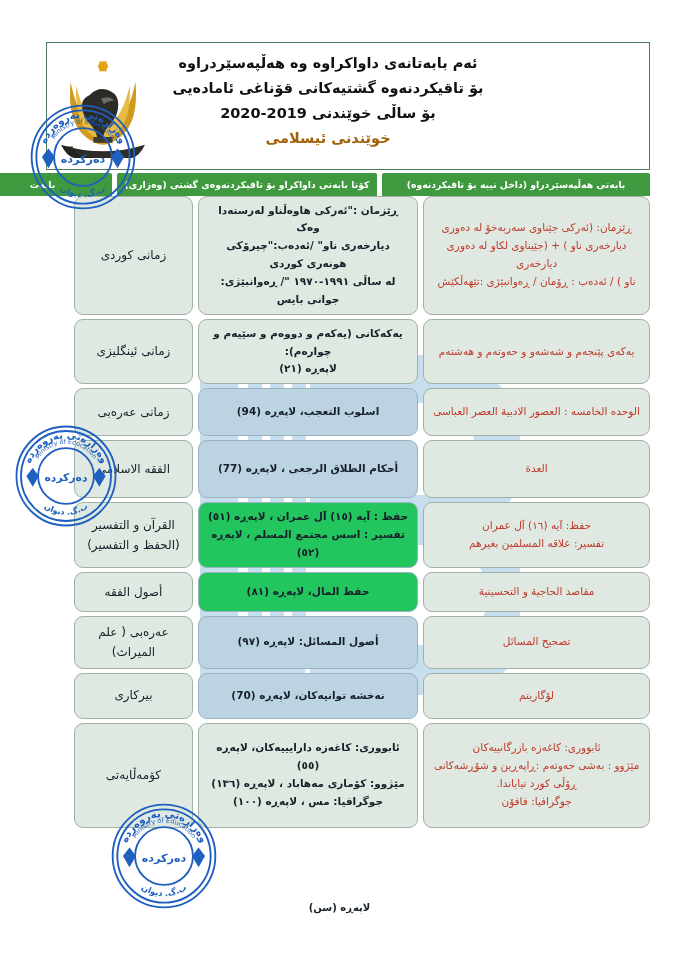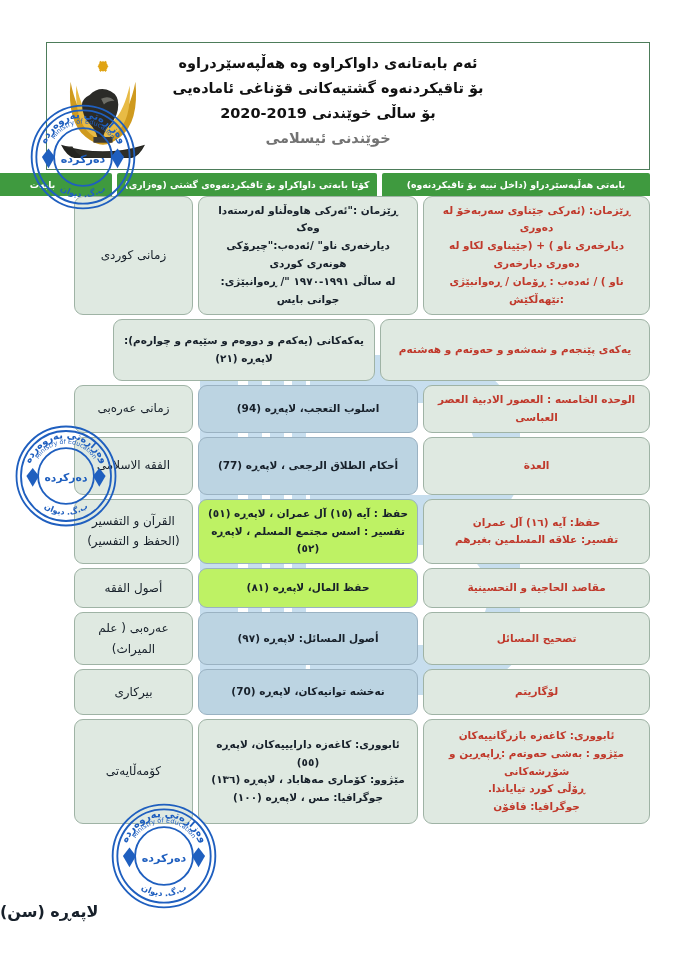--- a/index.html
+++ b/index.html
@@ -52,21 +52,21 @@
     padding-right:40px;
   }
   .hline{
     font-size:14.5px;
     font-weight:bold;
     color:#111;
     line-height:1.72;
     letter-spacing:0;
     white-space:nowrap;
   }
-  .hline.red{color:#737373;}
+  .hline.red{color:#a16207;}
 
   #stamp-header{
     position:absolute;
     left:-20px; top:58px;
     width:112px;height:112px;
     z-index:6;
   }
 
   
   #table{
@@ -114,27 +114,27 @@
     box-sizing:border-box;
     display:flex;
     align-items:center;
     justify-content:center;
     text-align:center;
     padding:5px 7px;
     font-size:10.5px;
     line-height:1.7;
     color:#1b1b1b;
   }
-  .c-left{width:270px;color:#c0392b;font-weight:bold;}
+  .c-left{width:270px;color:#c0392b;font-weight:normal;}
   .c-mid {width:262px;font-weight:bold;color:#17202a;}
   .c-right{width:140px;font-weight:normal;color:#17202a;font-size:12px;margin-left:46px;}
 
   
   .c-mid.tint{background:#bcd4e2;border-color:#9ab2c2;}
-  .c-mid.tint2{background:#bef264;border-color:#9ab2c2;}
+  .c-mid.tint2{background:#22c55e;border-color:#9ab2c2;}
 
   .cell-txt{display:block;width:100%;}
   .cell-txt span{display:block;}
 
   
   .r1 .cell{min-height:84px;}
   .r2 .cell{min-height:62px;}
   .r3 .cell{min-height:48px;}
   .r4 .cell{min-height:58px;}
   .r5 .cell{min-height:62px;}
@@ -155,22 +155,22 @@
     position:absolute;
     left:12px; top:422px;
     width:108px;height:108px;
     z-index:5;
   }
 
   #footer-note{
     position:absolute;
     left:0;right:0;
     top:902px;
-    text-align:left;
-    font-size:16px;
+    text-align:center;
+    font-size:10px;
     font-weight:bold;
     color:#17202a;
     z-index:4;
   }
 </style>
 </head>
 <body>
 
 <svg id="watermark" viewBox="0 0 360 360">
   <g fill="#a8cde4" opacity="0.75">
@@ -274,20 +274,21 @@
         <span class="cell-txt">
           <span>یەکەی پێنجەم و شەشەو و حەوتەم و هەشتەم</span>
         </span>
       </div>
       <div class="cell c-mid">
         <span class="cell-txt">
           <span>یەکەکانی (یەکەم و دووەم و سێیەم و چوارەم):</span>
           <span>لاپەڕە (٢١)</span>
         </span>
       </div>
+      <div class="cell c-right">زمانی ئینگلیزی</div>
     </div>
 
     <div class="row r3">
       <div class="cell c-left">
         <span class="cell-txt">
           <span>الوحده الخامسه : العصور الادبية العصر العباسى</span>
         </span>
       </div>
       <div class="cell c-mid tint">
         <span class="cell-txt">

